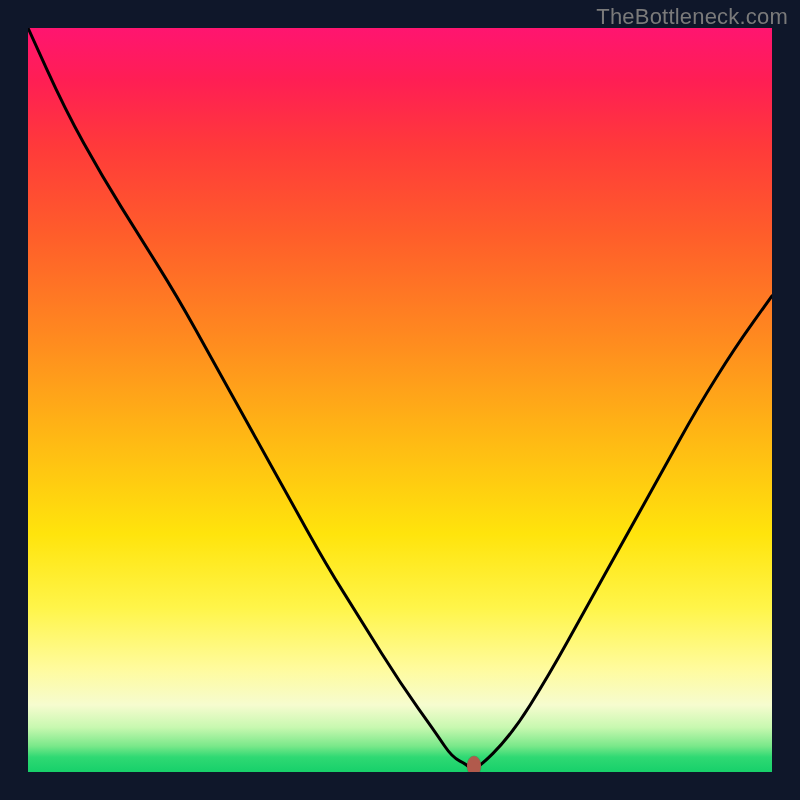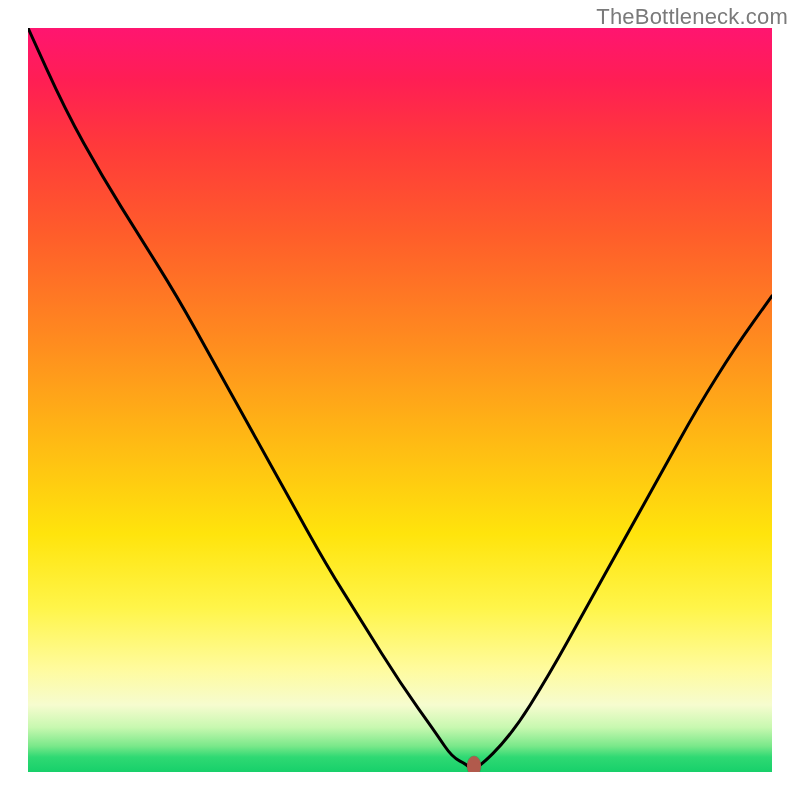--- a/index.html
+++ b/index.html
@@ -8,21 +8,21 @@
     width: 800px;
     height: 800px;
     background: #000;
     overflow: hidden;
     font-family: Arial, Helvetica, sans-serif;
   }
   .frame {
     position: relative;
     width: 800px;
     height: 800px;
-    background: #ffffff;
+    background: #0f172a;
   }
   .watermark {
     position: absolute;
     top: 4px;
     right: 12px;
     color: #7a7a7a;
     font-size: 22px;
     font-weight: 500;
     letter-spacing: 0.2px;
     z-index: 10;

